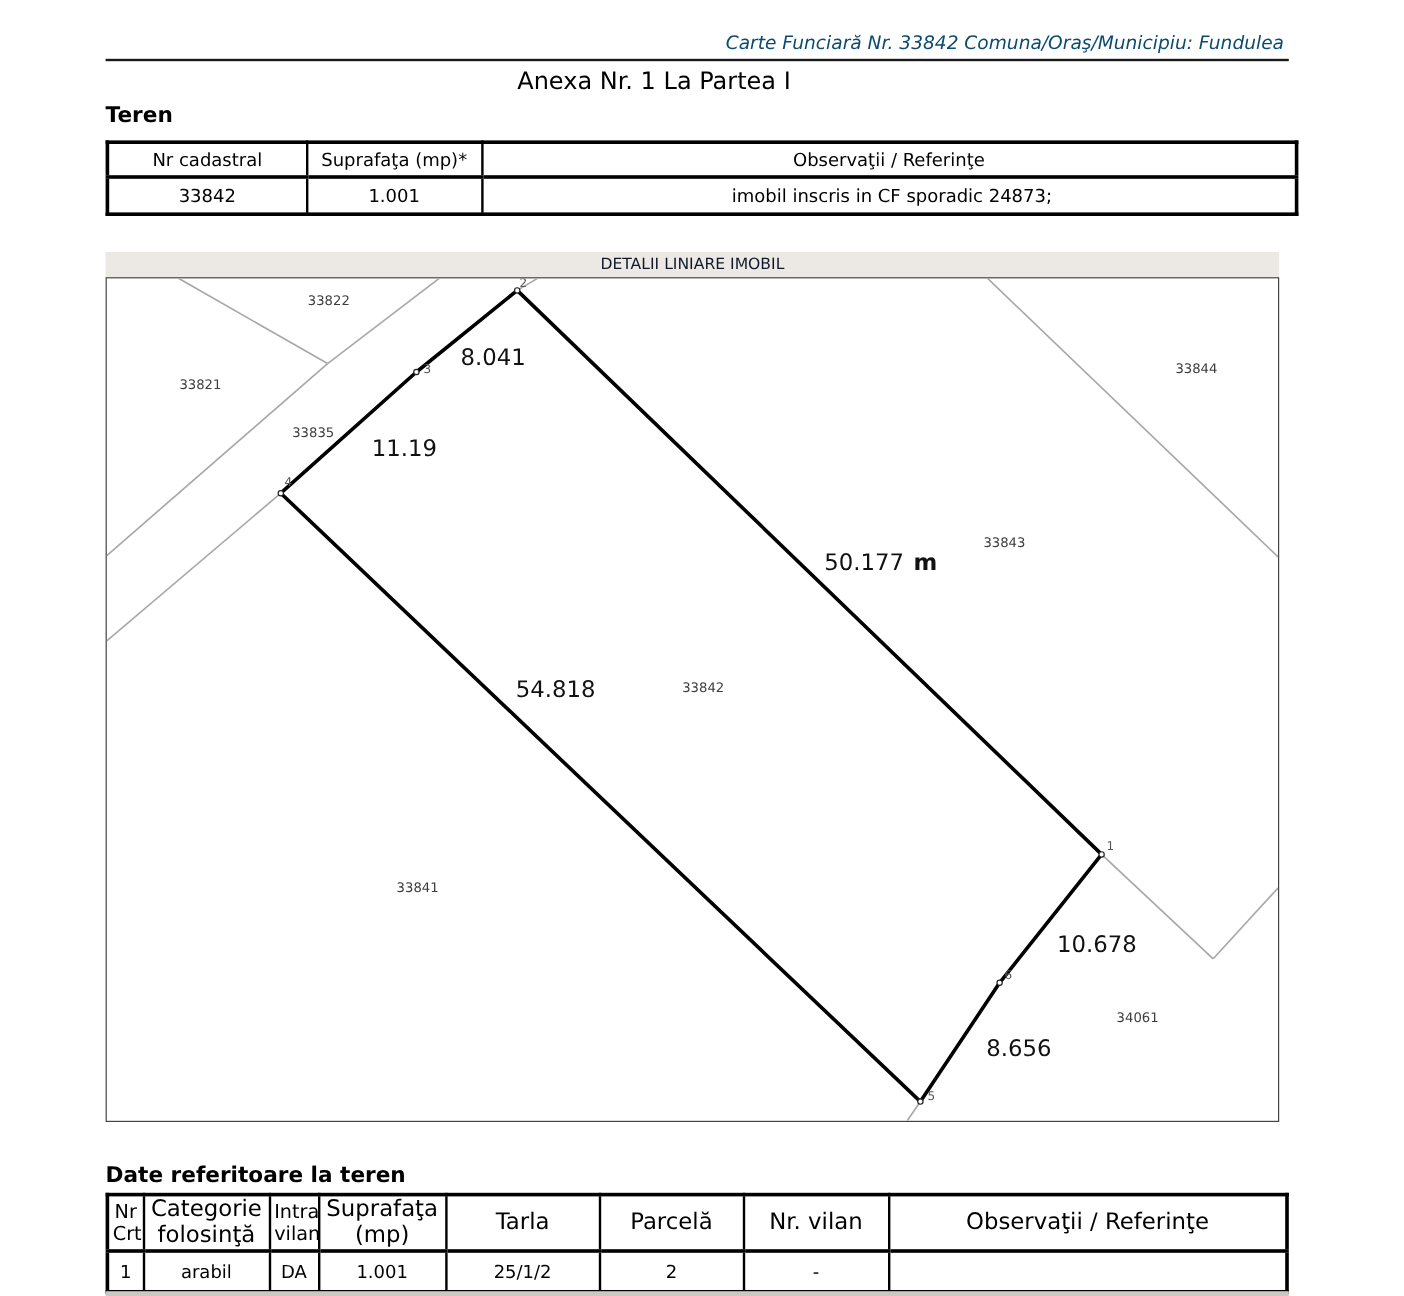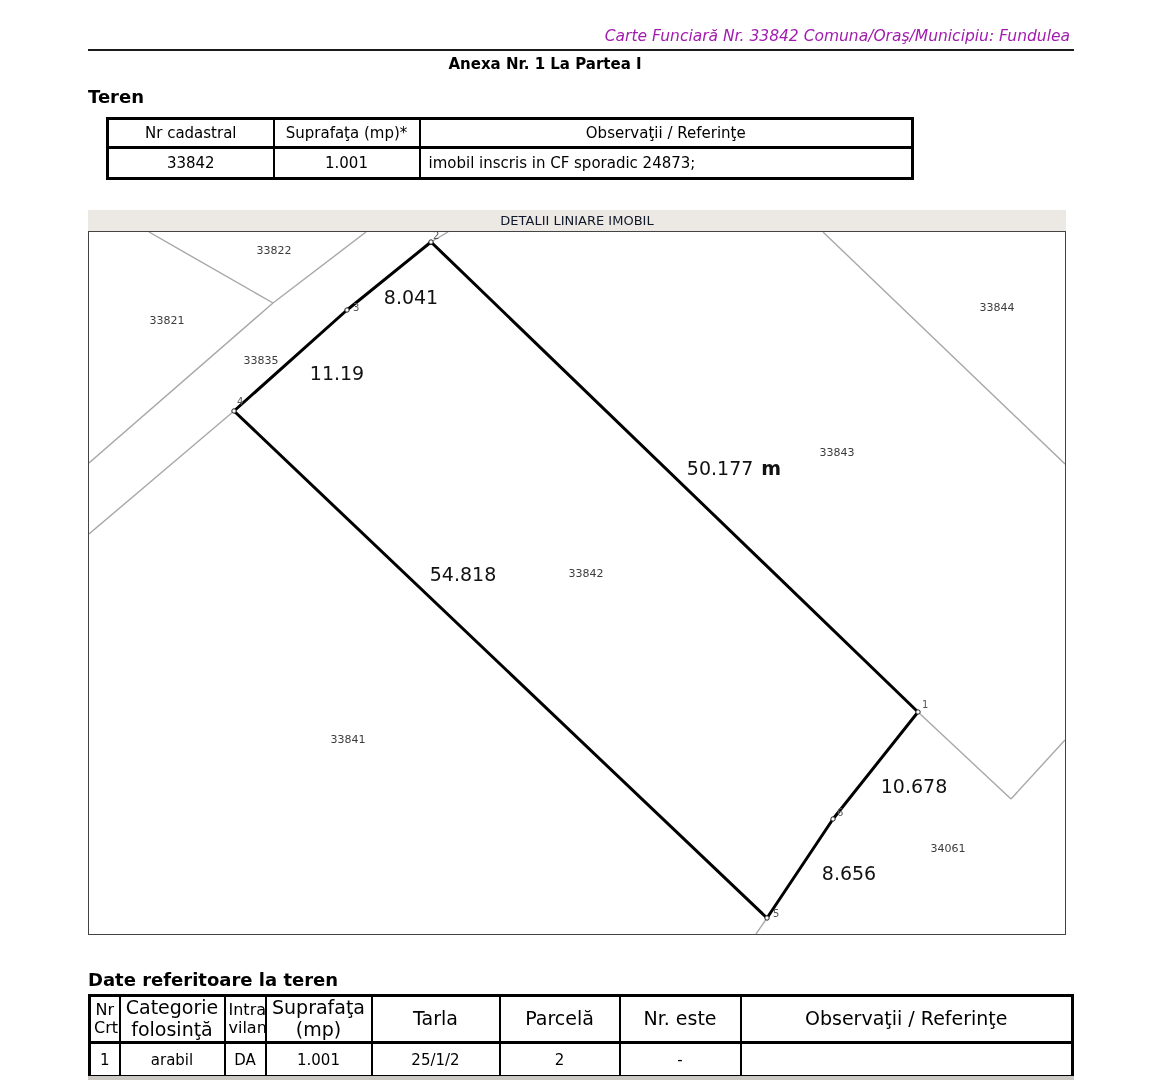--- a/index.html
+++ b/index.html
@@ -1,36 +1,36 @@
 <!DOCTYPE html>
 <html><head>
 <meta charset="utf-8">
 <style>
   html,body{margin:0;padding:0;background:#fff;}
   #page{position:relative;width:1170px;height:1080px;background:#fff;overflow:hidden;
         font-family:"DejaVu Sans","Liberation Sans",sans-serif;color:#000;}
   .abs{position:absolute;}
 
   
-  #cf-header{top:27px;right:100px;font-style:italic;font-size:15.5px;color:#a21caf;}
+  #cf-header{top:27px;right:100px;font-style:italic;font-size:15.5px;color:#0c4a6e;}
   #header-rule{left:88px;top:49px;width:986px;height:2px;background:#1a1a1a;}
-  #anexa-title{left:0;top:55px;width:1090px;text-align:center;font-size:15px;font-weight:bold;}
+  #anexa-title{left:0;top:55px;width:1090px;text-align:center;font-size:20px;font-weight:normal;}
   #teren-title{left:88px;top:86px;font-size:18px;font-weight:bold;}
   #date-teren-title{left:88px;top:969px;font-size:18px;font-weight:bold;}
 
   
   table{border-collapse:collapse;table-layout:fixed;}
   .doc-table{position:absolute;border:3px solid #000;}
   .doc-table td{border-left:2px solid #000;border-right:2px solid #000;
                 text-align:center;vertical-align:middle;padding:0 3px;overflow:hidden;}
   .doc-table tr.hdr td{border-bottom:3px solid #000;}
-  #table1{left:106px;top:117px;width:808px;}
+  #table1{left:88px;top:117px;width:994px;}
   #table1 tr.hdr td{height:26px;font-size:15px;}
   #table1 tr.data td{height:28px;font-size:15px;}
-  #table1 td.obs-cell{text-align:left;font-size:14px;padding-left:8px;margin-top:44px;}
+  #table1 td.obs-cell{text-align:center;font-size:14px;padding-left:8px;margin-top:44px;}
   #footnote{left:96px;top:176px;font-size:15px;}
 
   #table2{left:88px;top:994px;width:986px;}
   #table2 tr.hdr td{height:44px;font-size:19px;line-height:1.15;}
   #table2 tr.hdr td.small{font-size:16px;}
   #table2 tr.data td{height:31px;font-size:15px;}
 
   
   #map-band{left:88px;top:210px;width:978px;height:21px;background:#ece8e4;
             display:flex;align-items:center;justify-content:center;font-size:13px;color:#0f172a;}
@@ -141,21 +141,21 @@
       <td class="small">
         <div>Intra</div>
         <div>vilan</div>
       </td>
       <td>
         <div>Suprafaţa</div>
         <div>(mp)</div>
       </td>
       <td>Tarla</td>
       <td>Parcelă</td>
-      <td>Nr. este</td>
+      <td>Nr. vilan</td>
       <td>Observaţii / Referinţe</td>
     </tr>
     <tr class="data">
       <td>1</td>
       <td>arabil</td>
       <td>DA</td>
       <td>1.001</td>
       <td>25/1/2</td>
       <td>2</td>
       <td>-</td>

